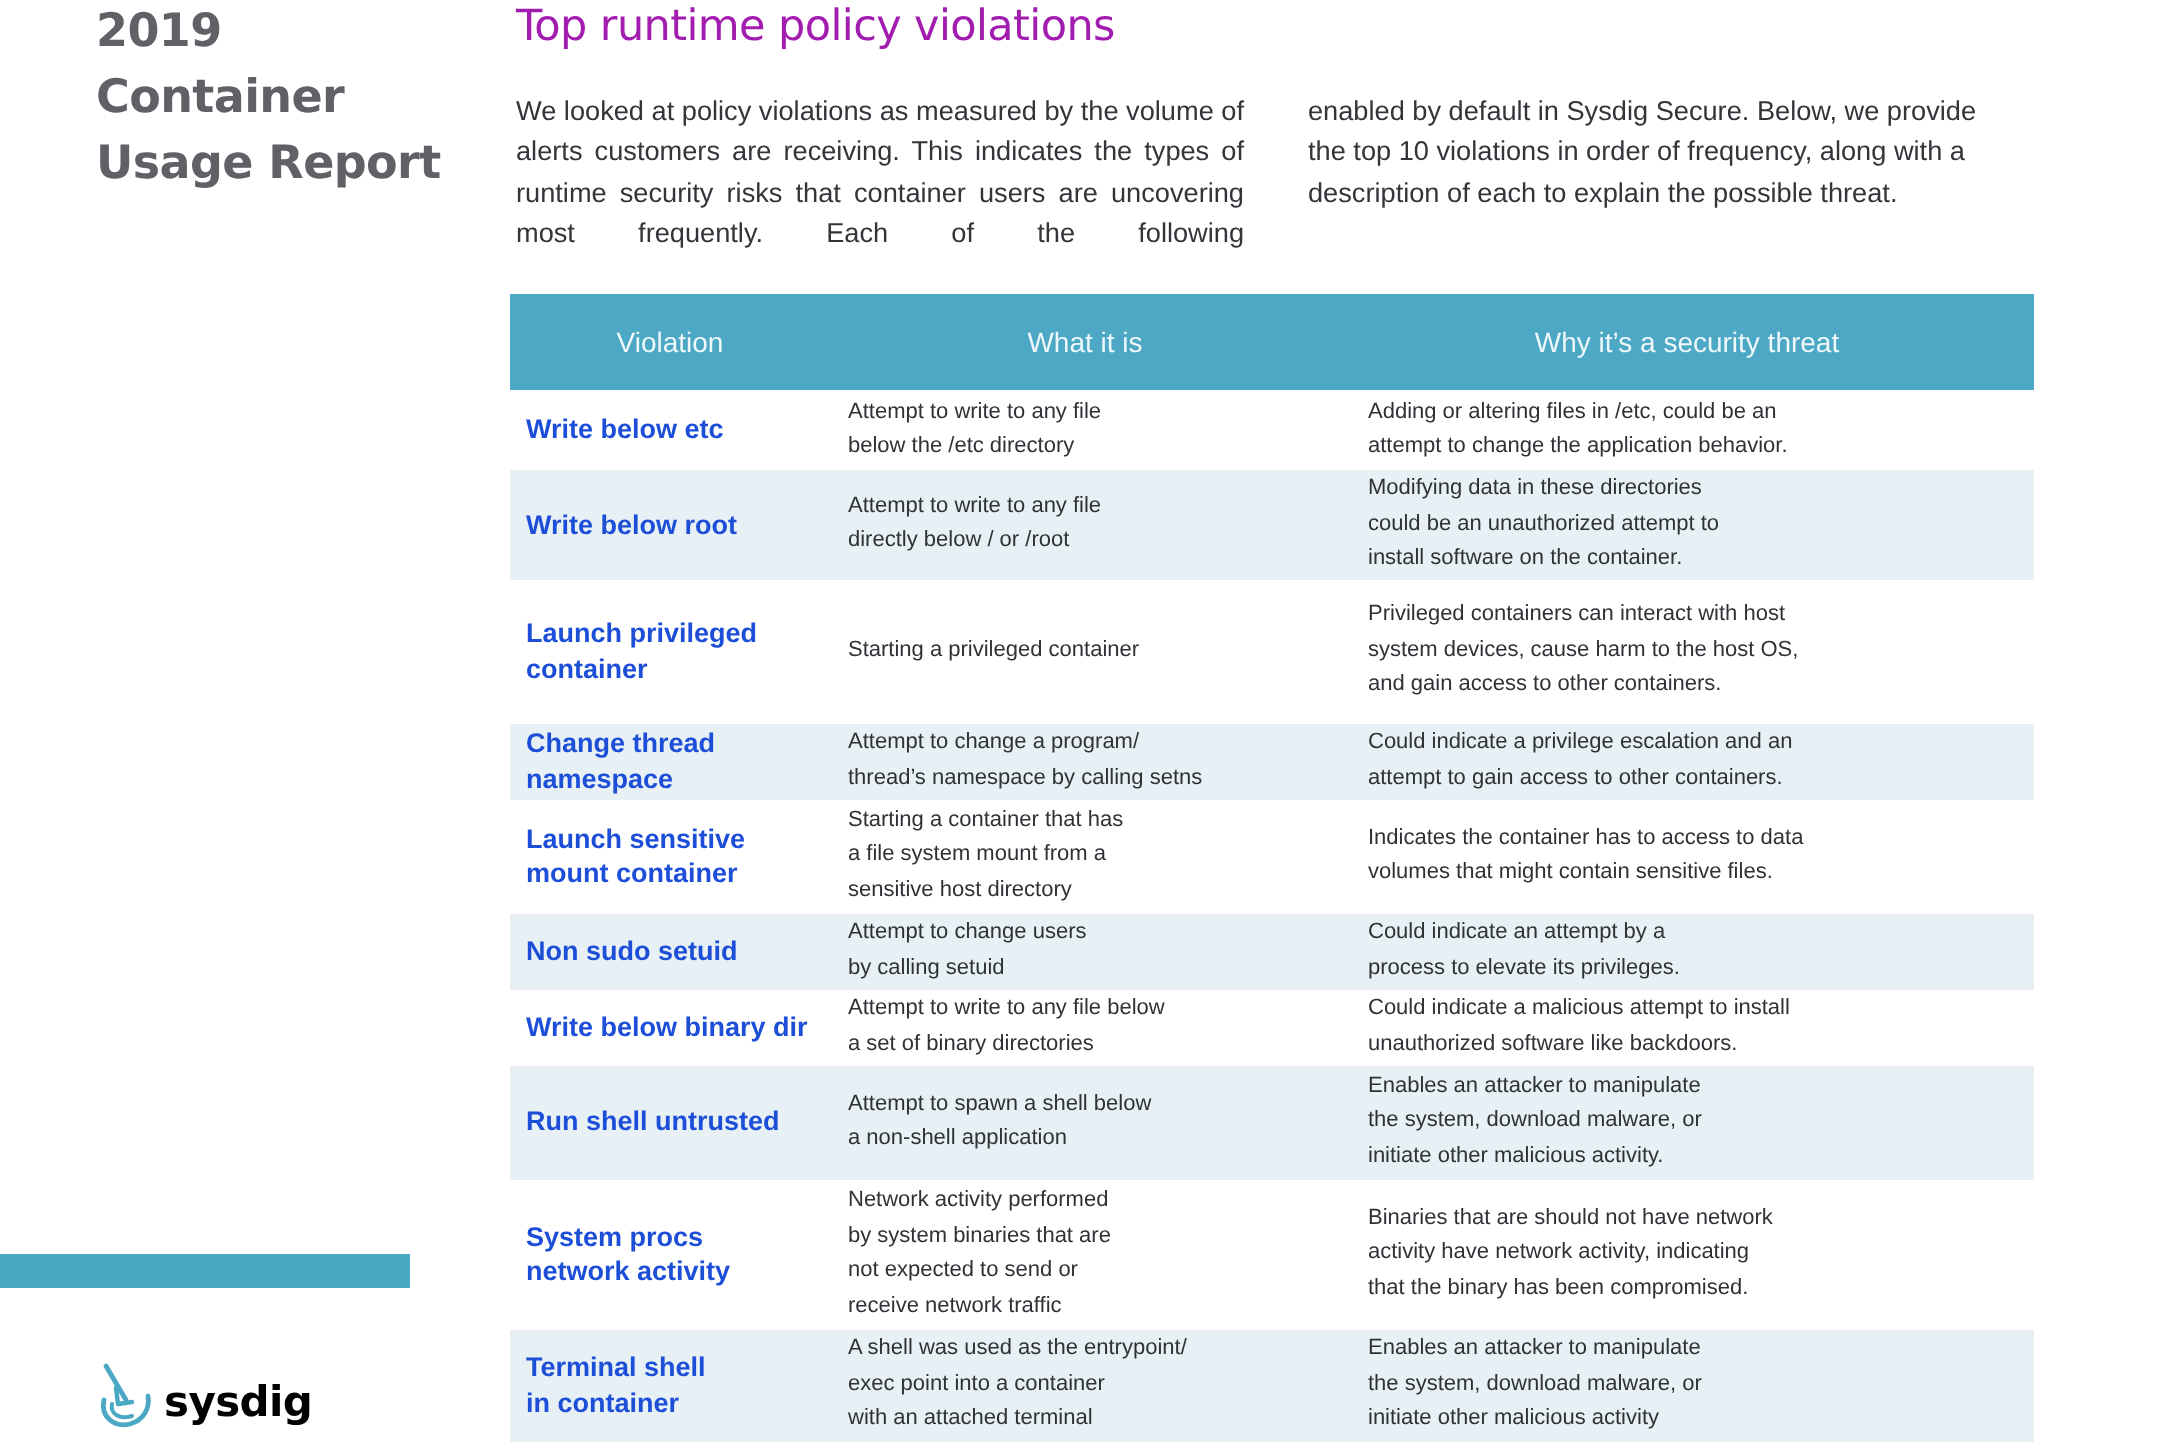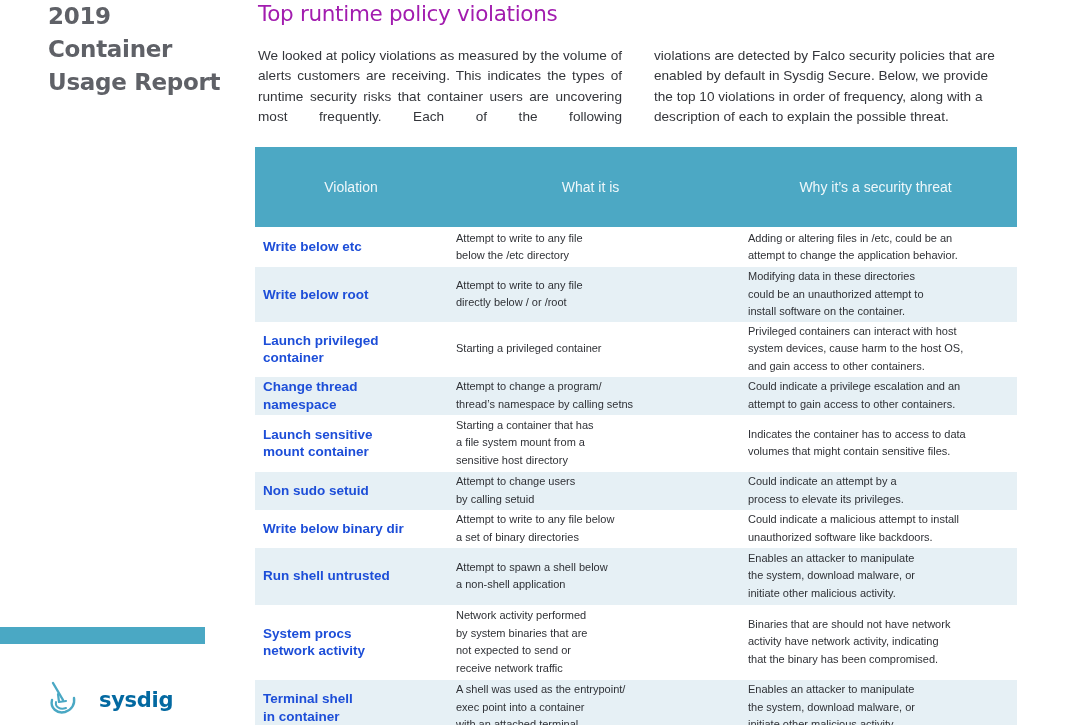--- a/index.html
+++ b/index.html
@@ -2,29 +2,29 @@
 <html><head>
 <meta charset="utf-8">
 <style>
   html, body { margin: 0; padding: 0; background: #ffffff; }
   body { width: 1080px; height: 725px; position: relative; overflow: hidden; font-family: "Liberation Sans", "DejaVu Sans", sans-serif; color: #2d2f33; }
   .sidebar-title { position: absolute; left: 48px; top: 0px; font-family: "DejaVu Sans", sans-serif; font-weight: bold; font-size: 23px; line-height: 33px; color: #5f6167; letter-spacing: -0.3px; }
   .sidebar-title div { white-space: nowrap; }
   .accent-bar { position: absolute; left: 0; top: 627px; width: 205px; height: 17px; background: #4aa8c4; }
   .logo { position: absolute; left: 47px; top: 680px; display: flex; align-items: center; }
   .logo svg { width: 34px; height: 36px; }
-  .logo-text { font-family: "DejaVu Sans", sans-serif; font-weight: bold; font-size: 21px; color: #0369a1; margin-left: 18px; letter-spacing: -0.3px; }
+  .logo-text { font-family: "DejaVu Sans", sans-serif; font-weight: bold; font-size: 21px; color: #000000; margin-left: 1px; letter-spacing: -0.3px; }
   .page-title { position: absolute; left: 258px; top: 0px; font-family: "DejaVu Sans", sans-serif; font-size: 21.5px; line-height: 28px; color: #a21caf; letter-spacing: -0.3px; white-space: nowrap; }
   .intro { position: absolute; top: 46px; width: 364px; font-size: 13.6px; line-height: 20.3px; color: #33353a; }
   .intro.left { left: 258px; text-align: justify; text-align-last: justify; }
   .intro.right { left: 654px; width: 364px; }
   .intro.left p { margin: 0; }
   .intro.right p { margin: 0; }
   table { position: absolute; left: 255px; top: 147px; width: 762px; border-collapse: collapse; }
-  thead th { background: #4ca8c4; color: #eef7fa; font-weight: normal; font-size: 14px; height: 48px; text-align: center; padding: 16px; }
+  thead th { background: #4ca8c4; color: #eef7fa; font-weight: normal; font-size: 14px; height: 48px; text-align: center; padding: 0; }
   tbody td { font-size: 11px; line-height: 17.5px; vertical-align: middle; padding: 1px 0 1px 0; color: #2f3136; }
   tbody tr.shade td { background: #e6f0f5; }
   td.v { font-weight: bold; font-size: 13.5px; padding-left: 8px; width: 152px; color: #1d4ed8; }
   td.w { padding-left: 9px; width: 246px; }
   td.t { padding-left: 14px; }
   td .ln { display: block; white-space: nowrap; }
 </style>
 </head>
 <body>
 
@@ -47,21 +47,20 @@
   </span>
   <span class="logo-text">sysdig</span>
 </div>
 
 <div class="page-title">Top runtime policy violations</div>
 
 <div class="intro left">
   <p>We looked at policy violations as measured by the volume of alerts customers are receiving. This indicates the types of runtime security risks that container users are uncovering most frequently. Each of the following</p>
 </div>
 <div class="intro right">
-  <p>violations are detected by Falco security policies that are</p>
   <p>enabled by default in Sysdig Secure. Below, we provide</p>
   <p>the top 10 violations in order of frequency, along with a</p>
   <p>description of each to explain the possible threat.</p>
 </div>
 
 <table>
   <thead>
     <tr>
       <th style="width:160px">Violation</th>
       <th style="width:255px">What it is</th>
@@ -89,21 +88,21 @@
         <td class="w">
           <span class="ln">Attempt to write to any file</span>
           <span class="ln">directly below / or /root</span>
         </td>
         <td class="t">
           <span class="ln">Modifying data in these directories</span>
           <span class="ln">could be an unauthorized attempt to</span>
           <span class="ln">install software on the container.</span>
         </td>
       </tr>
-      <tr style="height: 55px;">
+      <tr style="height: 72px;">
         <td class="v">
           <span class="ln">Launch privileged</span>
           <span class="ln">container</span>
         </td>
         <td class="w">
           <span class="ln">Starting a privileged container</span>
         </td>
         <td class="t">
           <span class="ln">Privileged containers can interact with host</span>
           <span class="ln">system devices, cause harm to the host OS,</span>

